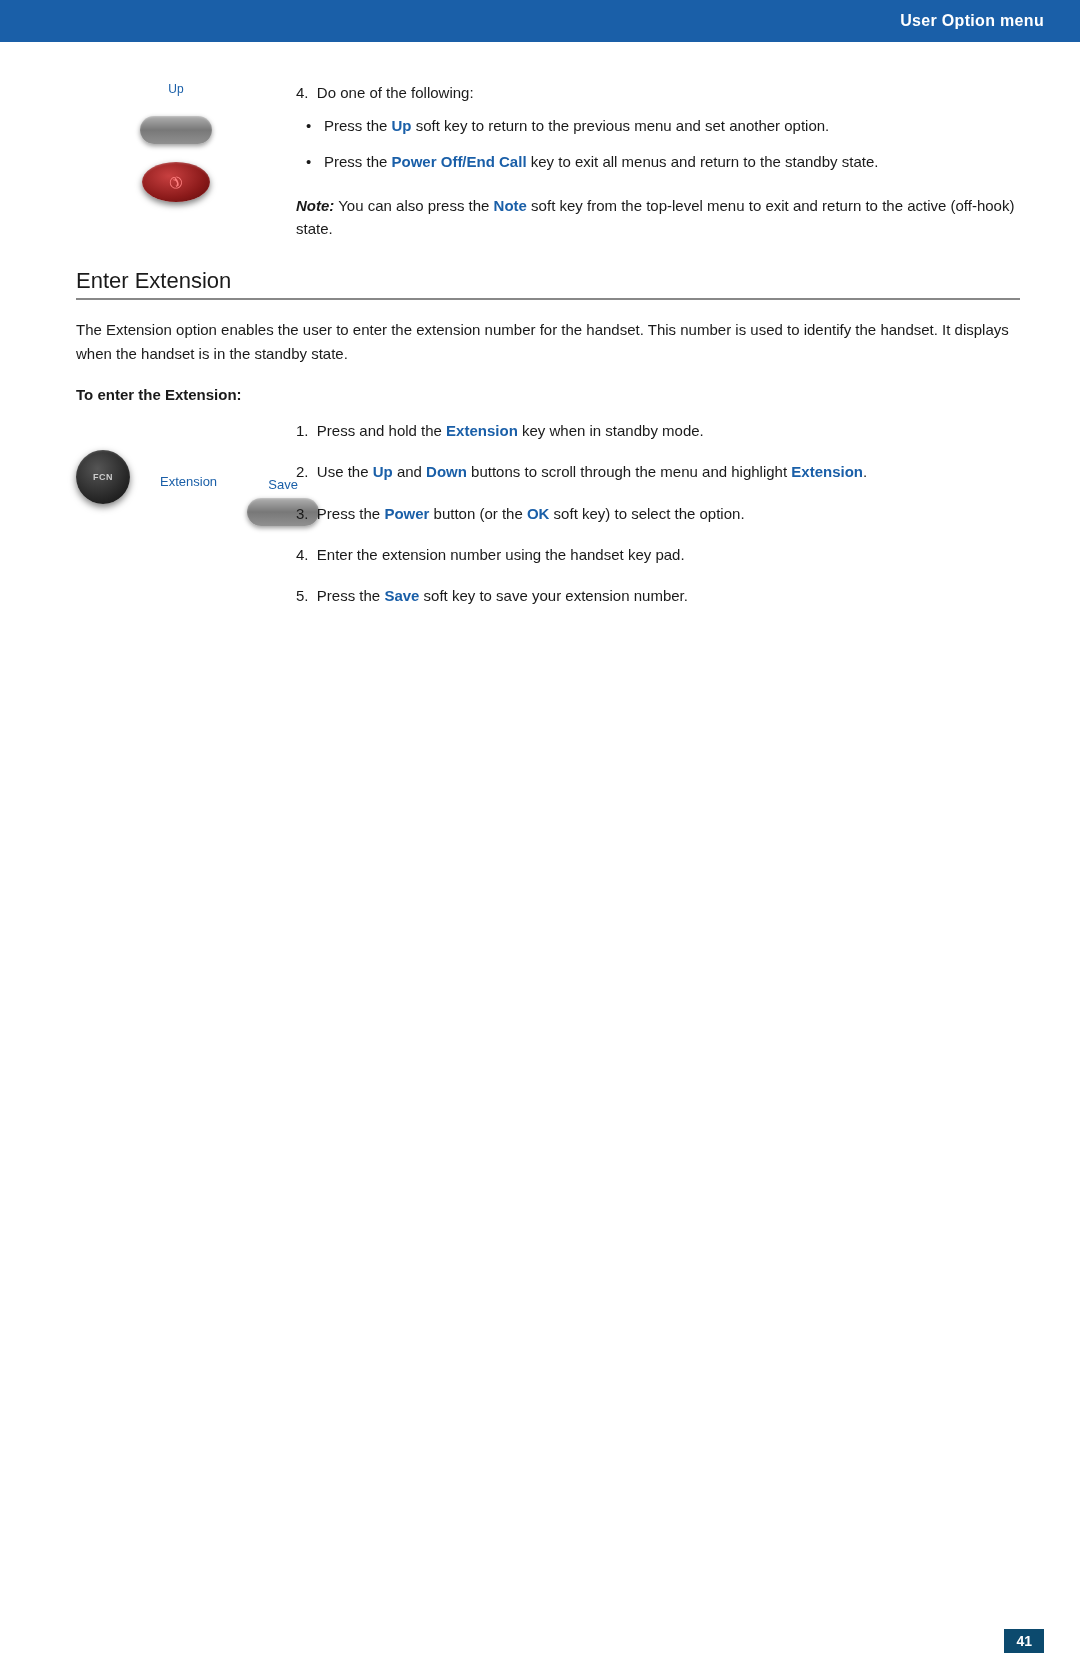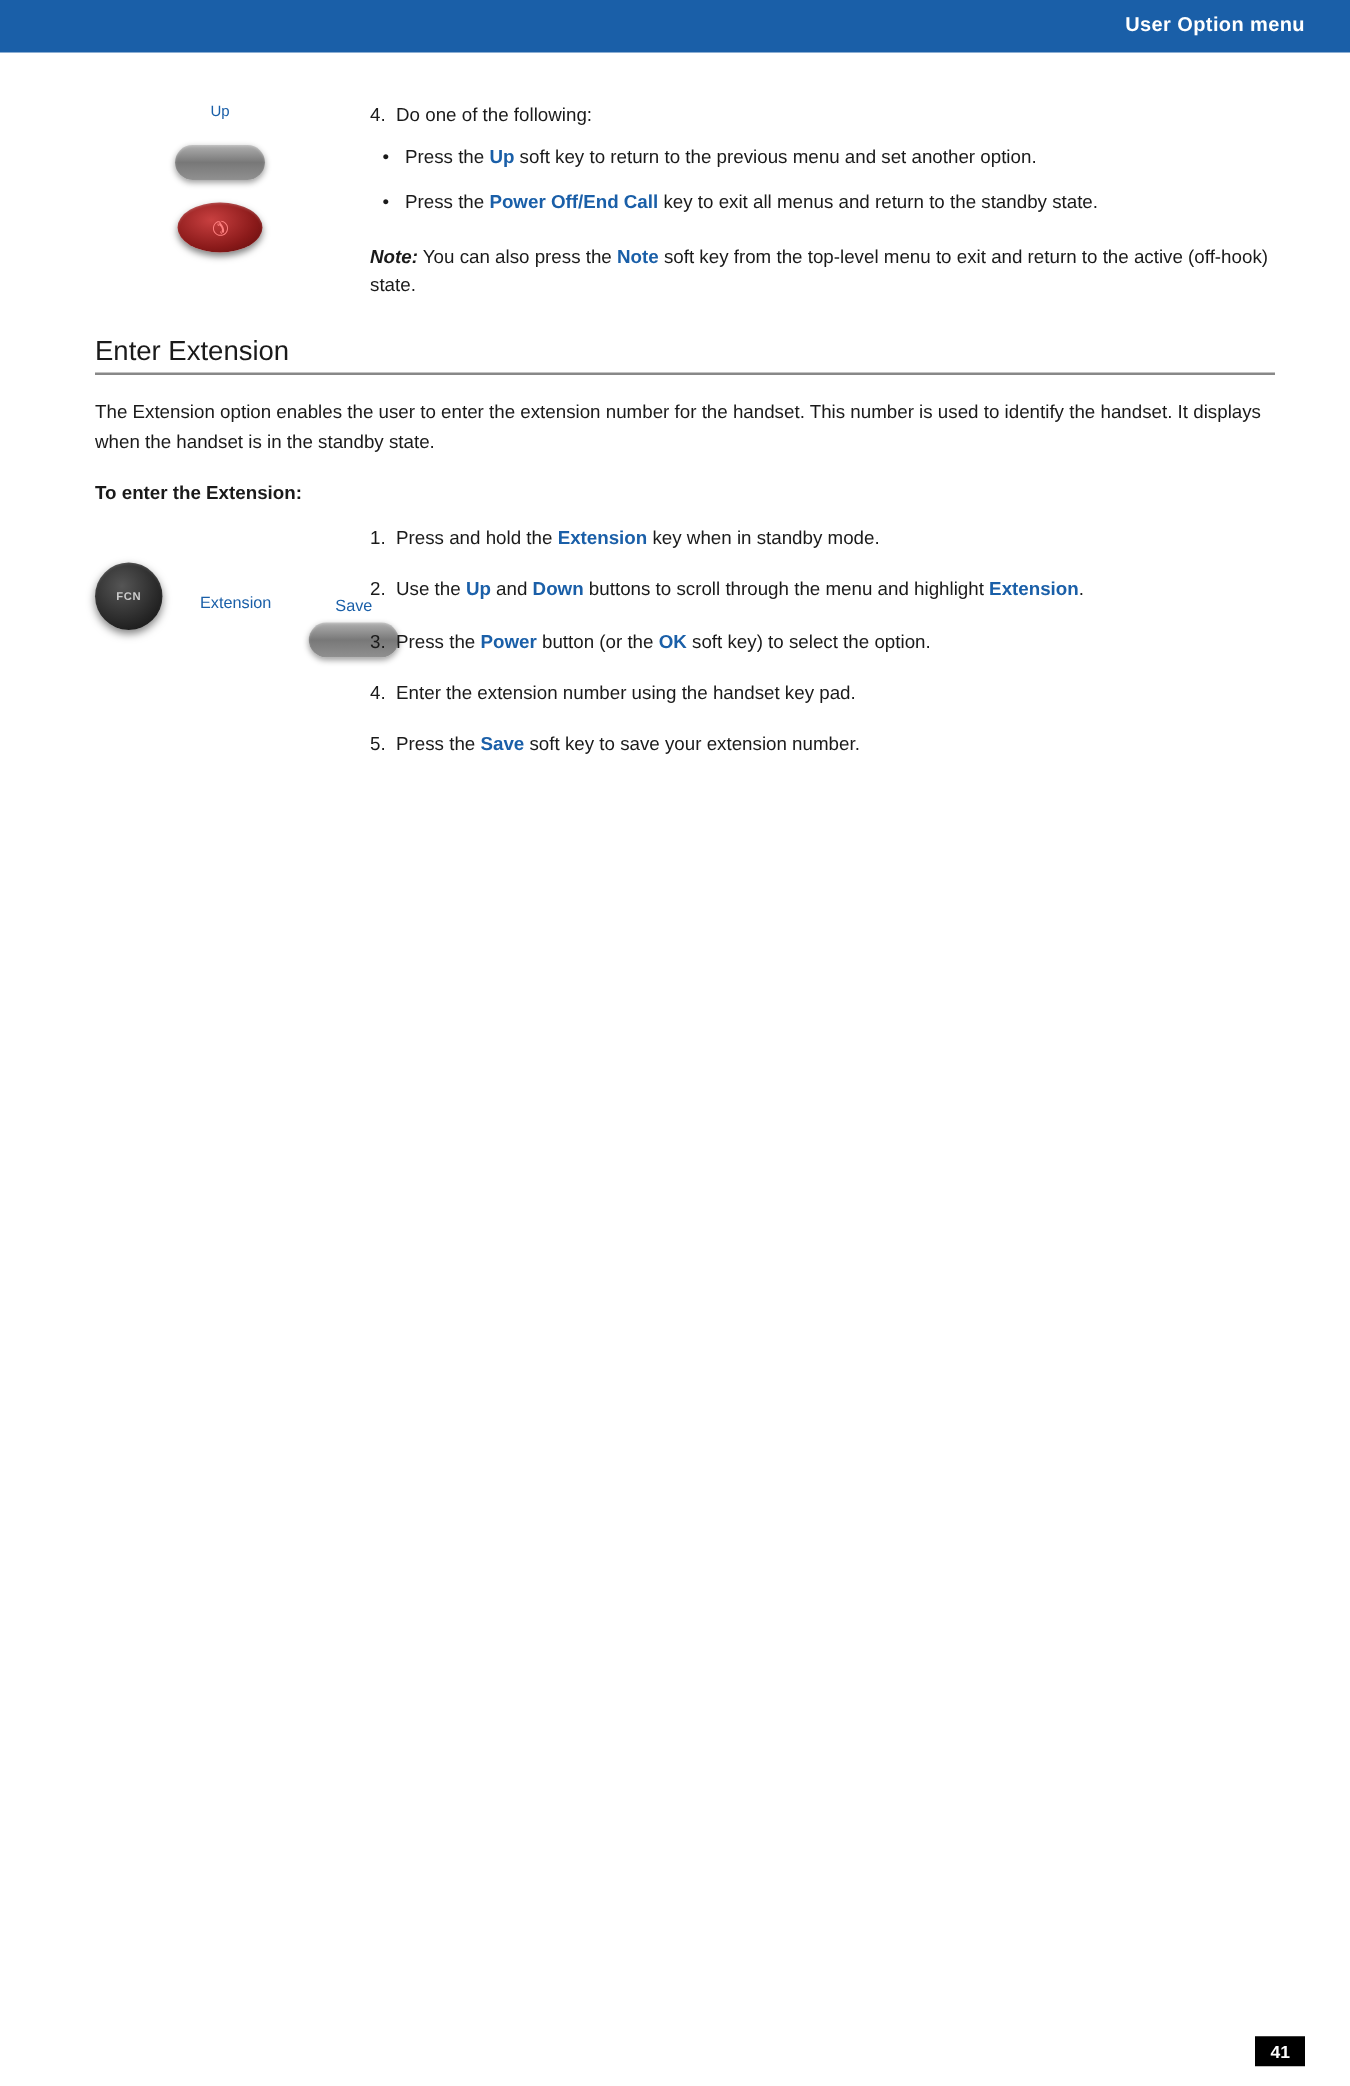--- a/index.html
+++ b/index.html
@@ -248,21 +248,21 @@
     
     .page-footer {
       position: absolute;
       bottom: 20px;
       right: 36px;
       font-size: 14px;
       color: #333;
     }
 
     .page-number-box {
-      background: #000000;
+      background: #0c4a6e;
       color: white;
       padding: 4px 12px;
       font-size: 14px;
       font-weight: bold;
       text-align: right;
     }
   </style>
 </head>
 <body>
 

